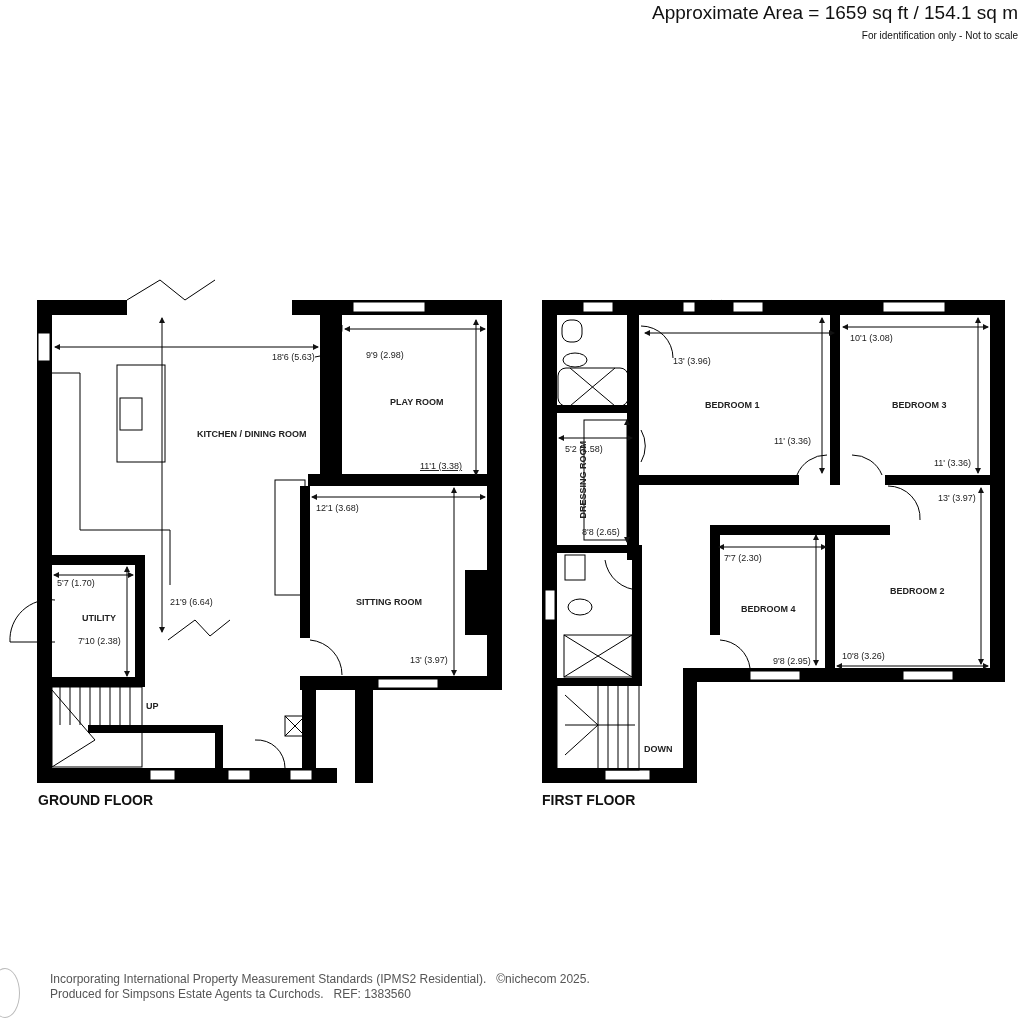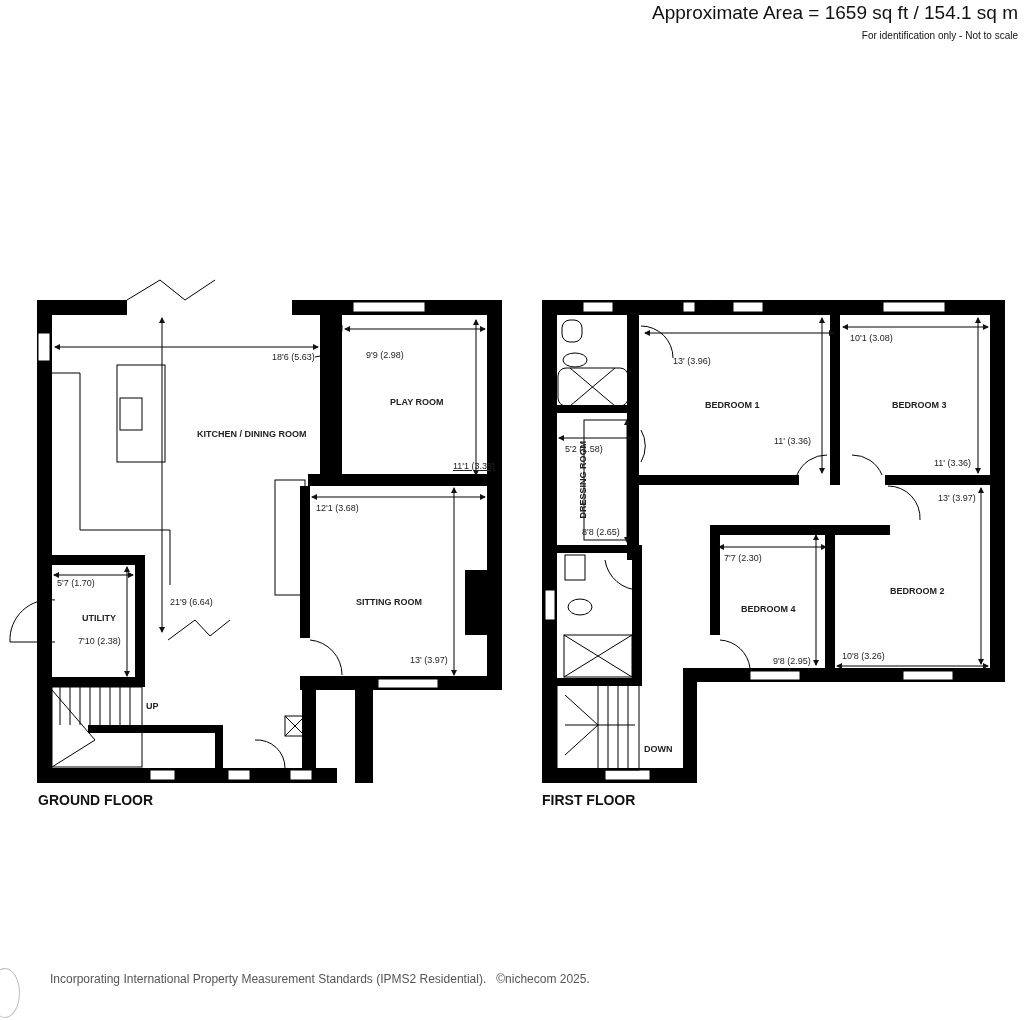--- a/index.html
+++ b/index.html
@@ -150,21 +150,21 @@
     <line x1="837" y1="666" x2="988" y2="666" marker-start="url(#al)" marker-end="url(#ar)"></line>
     <line x1="981" y1="488" x2="981" y2="664" marker-start="url(#al)" marker-end="url(#ar)"></line>
   </g>
 </svg>
 
 <div class="lbl" style="left:197px;top:428px;text-align:center;line-height:13px;width:80px;">KITCHEN / DINING ROOM</div>
 <div class="dim" style="left:272px;top:352px;">18'6 (5.63)</div>
 <div class="dim" style="left:170px;top:597px;">21'9 (6.64)</div>
 <div class="lbl" style="left:390px;top:397px;">PLAY ROOM</div>
 <div class="dim" style="left:366px;top:338px;margin-top:12px;">9'9 (2.98)</div>
-<div class="dim" style="left:453px;top:461px;text-decoration:underline;">11'1 (3.38)</div>
+<div class="dim" style="left:420px;top:461px;text-decoration:underline;">11'1 (3.38)</div>
 <div class="lbl" style="left:356px;top:585px;margin-top:12px;">SITTING ROOM</div>
 <div class="dim" style="left:316px;top:503px;">12'1 (3.68)</div>
 <div class="dim" style="left:410px;top:655px;">13' (3.97)</div>
 <div class="lbl" style="left:73px;top:613px;padding-left:9px;">UTILITY</div>
 <div class="dim" style="left:57px;top:578px;">5'7 (1.70)</div>
 <div class="dim" style="left:78px;top:636px;">7'10 (2.38)</div>
 <div class="lbl" style="left:146px;top:701px;">UP</div>
 <div class="floor" style="left:38px;top:792px;">GROUND FLOOR</div>
 
 <div class="lbl" style="left:705px;top:400px;">BEDROOM 1</div>
@@ -181,13 +181,14 @@
 <div class="dim" style="left:773px;top:656px;">9'8 (2.95)</div>
 <div class="lbl" style="left:890px;top:586px;">BEDROOM 2</div>
 <div class="dim" style="left:938px;top:493px;">13' (3.97)</div>
 <div class="dim" style="left:842px;top:651px;">10'8 (3.26)</div>
 <div class="lbl" style="left:644px;top:744px;">DOWN</div>
 <div class="floor" style="left:542px;top:792px;">FIRST FLOOR</div>
 
 <div class="logo"></div>
 <div class="foot">
   <div style="white-space:pre;">Incorporating International Property Measurement Standards (IPMS2 Residential).   ©nichecom 2025.</div>
+  <div style="white-space:pre;">Produced for Simpsons Estate Agents ta Curchods.   REF: 1383560</div>
 </div>
 
 </body></html>

